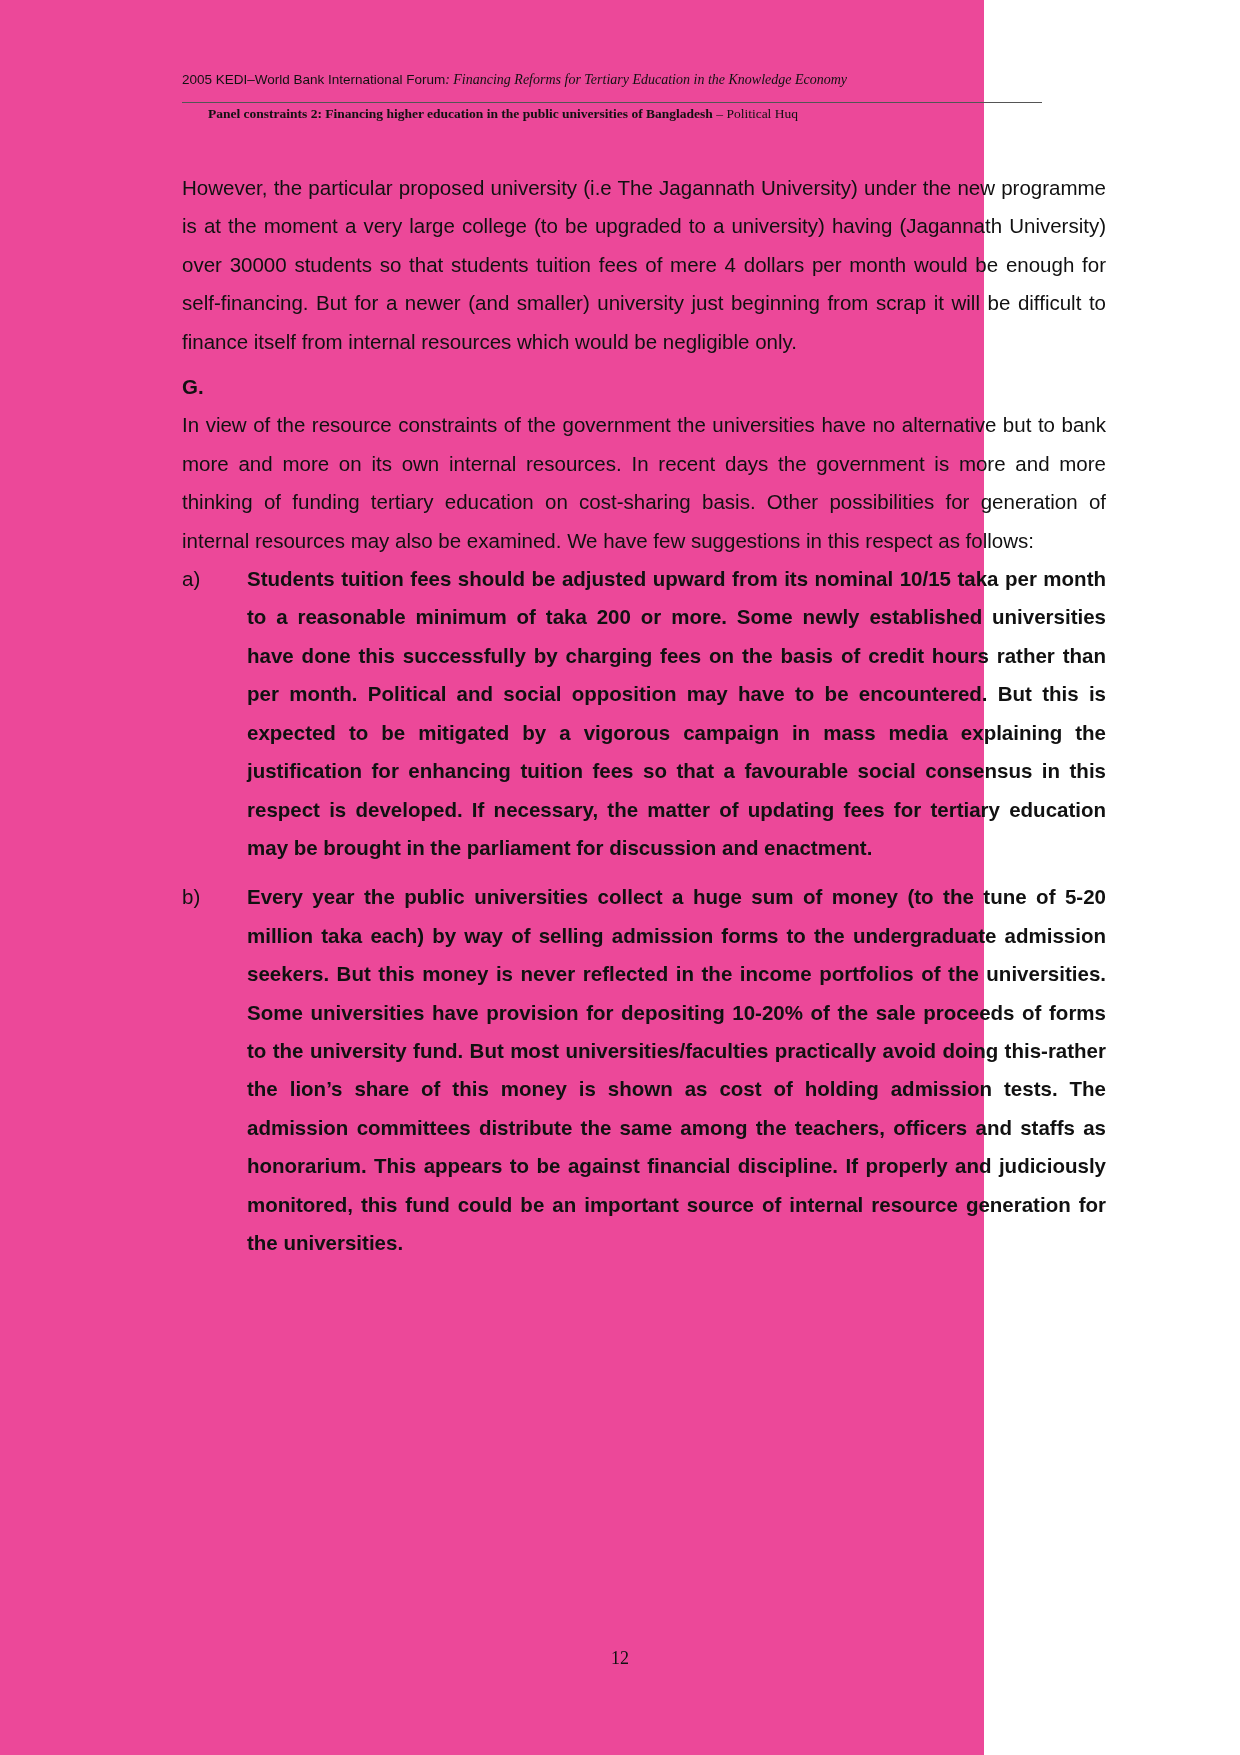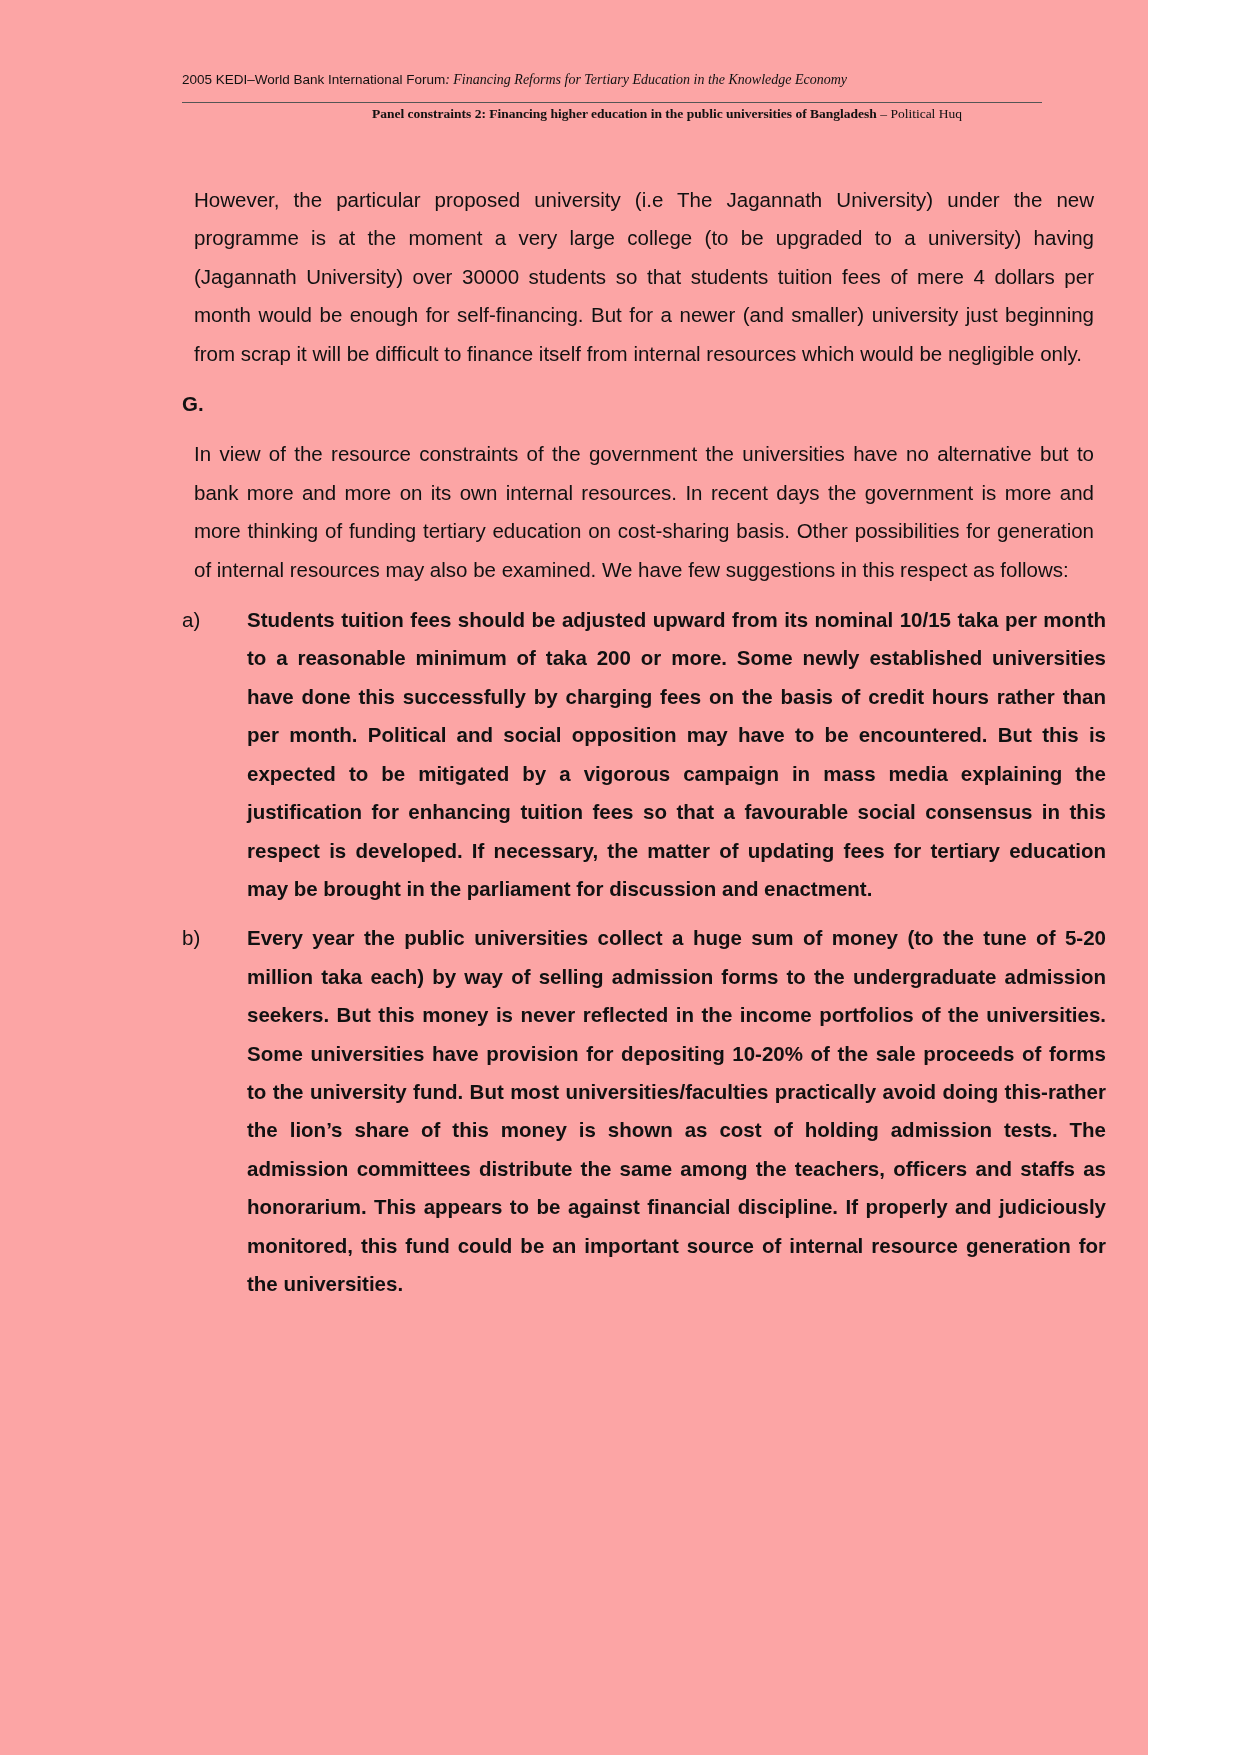--- a/index.html
+++ b/index.html
@@ -10,23 +10,23 @@
     body {
       width: 1240px;
       height: 1755px;
       position: relative;
       overflow: hidden;
       color: #111111;
     }
     .page {
       position: absolute;
       left: 0; top: 0;
-      width: 1148px;
+      width: 984px;
       height: 1755px;
-      background: #fca5a5;
+      background: #ec4899;
     }
     
     .header-line1 {
       position: absolute;
       left: 182px;
       top: 72px;
       font-size: 13.5px;
       line-height: 16px;
       white-space: nowrap;
     }
@@ -63,21 +63,21 @@
       position: absolute;
       left: 182px;
       top: 169px;
       width: 924px;
       font-family: "Liberation Sans", sans-serif;
       font-size: 20.5px;
       line-height: 38.4px;
       color: #111111;
     }
     .para {
-      margin: 12px;
+      margin: 0;
       text-align: justify;
     }
     .section-heading {
       margin: 7px 0 0 0;
       font-weight: bold;
       display: flex;
       line-height: 38.4px;
     }
     .section-letter {
       width: 65px;
@@ -148,13 +148,14 @@
         <span class="list-marker">a)</span>
         <span class="list-text">Students tuition fees should be adjusted upward from its nominal 10/15 taka per month to a reasonable minimum of taka 200 or more. Some newly established universities have done this successfully by charging fees on the basis of credit hours rather than per month. Political and social opposition may have to be encountered. But this is expected to be mitigated by a vigorous campaign in mass media explaining the justification for enhancing tuition fees so that a favourable social consensus in this respect is developed. If necessary, the matter of updating fees for tertiary education may be brought in the parliament for discussion and enactment.</span>
       </li>
       <li class="list-item">
         <span class="list-marker">b)</span>
         <span class="list-text">Every year the public universities collect a huge sum of money (to the tune of 5-20 million taka each) by way of selling admission forms to the undergraduate admission seekers. But this money is never reflected in the income portfolios of the universities. Some universities have provision for depositing 10-20% of the sale proceeds of forms to the university fund. But most universities/faculties practically avoid doing this-rather the lion’s share of this money is shown as cost of holding admission tests. The admission committees distribute the same among the teachers, officers and staffs as honorarium. This appears to be against financial discipline. If properly and judiciously monitored, this fund could be an important source of internal resource generation for the universities.</span>
       </li>
     </ul>
   </div>
 
+  <div class="page-number">12</div>
 </div>
 
 </body></html>

